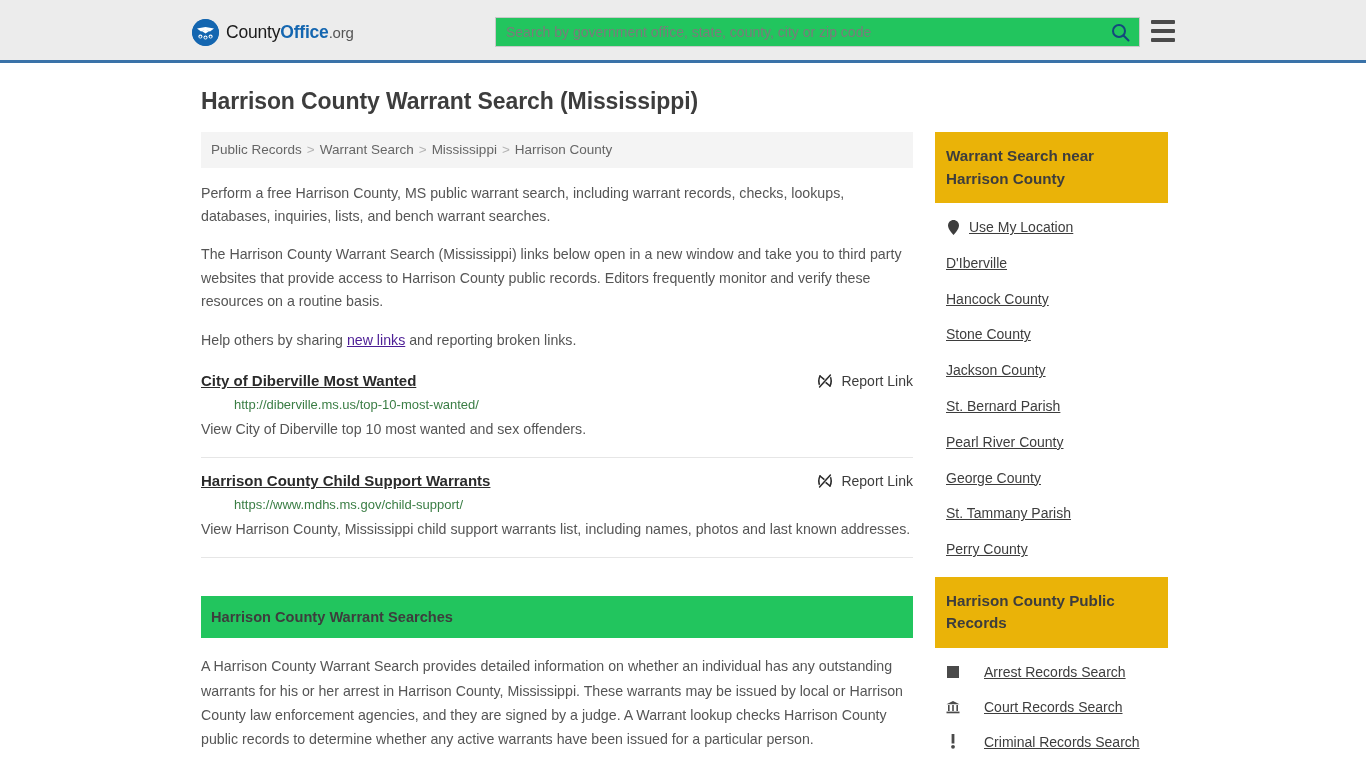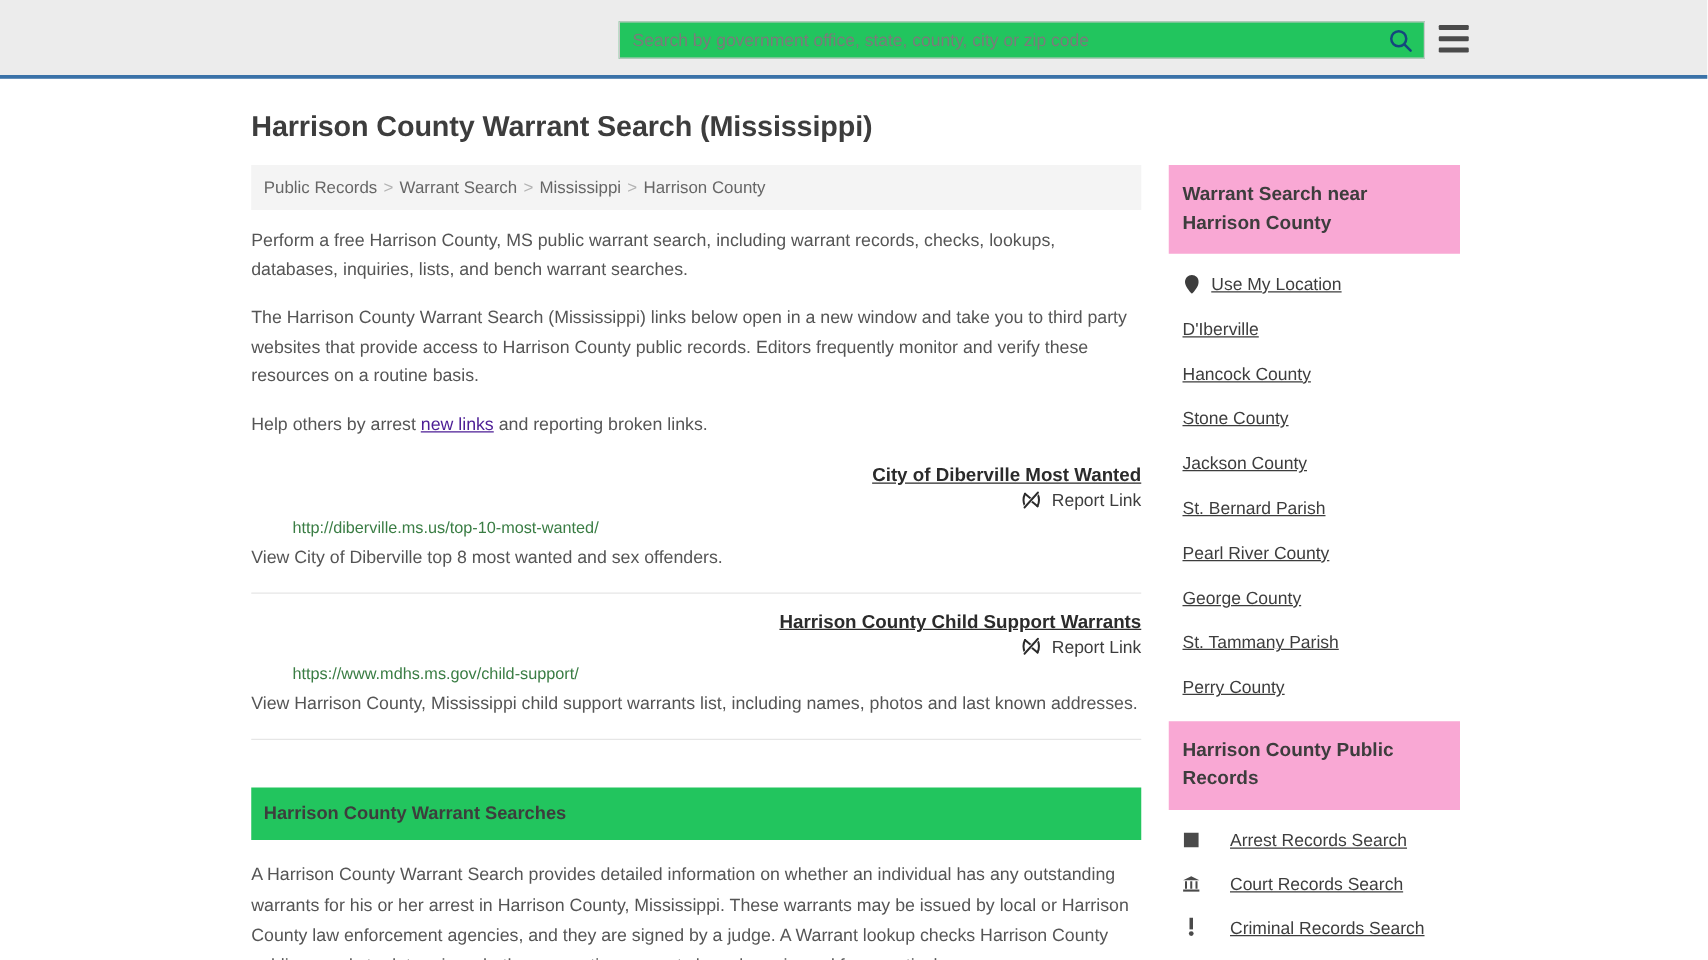--- a/index.html
+++ b/index.html
@@ -156,23 +156,22 @@
   .link-list { margin-top: 20px; }
   .link-item {
     padding: 0 0 16px 0;
     border-bottom: 1px solid #e6e6e6;
     margin-bottom: 14px;
     position: relative;
   }
   .link-item:last-child { border-bottom: 1px solid #e6e6e6; }
   .link-head {
     display: flex;
-    align-items: flex-end;
+    align-items: flex-start;
     justify-content: space-between;
-    flex-direction: column;
   }
   .link-title {
     font-size: 15px;
     font-weight: bold;
     color: #2b2b2b;
     text-decoration: underline;
     cursor: pointer;
     line-height: 1.25;
   }
   .report-link {
@@ -222,21 +221,21 @@
   }
   .section-body p.lead-bold {
     font-weight: bold;
     color: #3d3d3d;
     margin-bottom: 10px;
   }
 
   
   .side-box { margin-bottom: 6px; }
   .side-head {
-    background: #f9a8d4;
+    background: #eab308;
     padding: 13px 11px;
     font-size: 15.2px;
     font-weight: bold;
     color: #3d3d3d;
     line-height: 1.48;
   }
   .side-list { padding: 16px 0 0 11px; }
   .side-item {
     display: flex;
     align-items: center;
@@ -259,20 +258,36 @@
     flex: 0 0 14px;
   }
   .side-box.records .side-list { padding-top: 16px; }
   .side-box.records .side-item { margin-bottom: 18px; gap: 24px; }
 </style>
 </head>
 <body>
 
 <div class="site-header">
 
+  <div class="logo-wrap">
+    <div class="logo-mark">
+      <svg width="27" height="27" viewBox="0 0 27 27" aria-hidden="true">
+        <circle cx="13.5" cy="13.5" r="13.5" fill="#1466b0"></circle>
+        <path d="M5 9.5 L13.5 8 L22 9.5 L18 12.5 L13.5 11 L9 12.5 Z" fill="#ffffff"></path>
+        <path d="M13.5 10.5 L17 12.2 L13.5 14.5 L10 12.2 Z" fill="#ffffff"></path>
+        <circle cx="8.4" cy="17.6" r="2" fill="#ffffff"></circle>
+        <circle cx="13.5" cy="18.4" r="2" fill="#ffffff"></circle>
+        <circle cx="18.6" cy="17.6" r="2" fill="#ffffff"></circle>
+        <path d="M8.4 16.3 l.42 1.0 1.08.08-.82.72.25 1.05-.93-.57-.93.57.25-1.05-.82-.72 1.08-.08z" fill="#1466b0"></path>
+        <path d="M13.5 17.1 l.42 1.0 1.08.08-.82.72.25 1.05-.93-.57-.93.57.25-1.05-.82-.72 1.08-.08z" fill="#1466b0"></path>
+        <path d="M18.6 16.3 l.42 1.0 1.08.08-.82.72.25 1.05-.93-.57-.93.57.25-1.05-.82-.72 1.08-.08z" fill="#1466b0"></path>
+      </svg>
+    </div>
+    <div class="logo-text"><span>County</span><span class="b">Office</span><span class="g">.org</span></div>
+  </div>
 
   <div class="search-wrap">
     <input class="search-input" type="text" placeholder="Search by government office, state, county, city or zip code" style="">
     <button class="search-btn">
       <svg width="19" height="19" viewBox="0 0 19 19" aria-hidden="true">
         <circle cx="8" cy="8" r="6" fill="none" stroke="#14477d" stroke-width="2"></circle>
         <line x1="12.5" y1="12.5" x2="17.5" y2="17.5" stroke="#14477d" stroke-width="2" stroke-linecap="round"></line>
       </svg>
     </button>
   </div>
@@ -294,42 +309,42 @@
 
       <div class="main-col">
 
         <div class="breadcrumb">
           <a>Public Records</a><span class="sep">&gt;</span><a>Warrant Search</a><span class="sep">&gt;</span><a>Mississippi</a><span class="sep">&gt;</span><a>Harrison County</a>
         </div>
 
         <div class="intro">
           <p>Perform a free Harrison County, MS public warrant search, including warrant records, checks, lookups, databases, inquiries, lists, and bench warrant searches.</p>
           <p>The Harrison County Warrant Search (Mississippi) links below open in a new window and take you to third party websites that provide access to Harrison County public records. Editors frequently monitor and verify these resources on a routine basis.</p>
-          <p><span>Help others by arrest </span><a>new links</a><span> and reporting broken links.</span></p>
+          <p><span>Help others by sharing </span><a>new links</a><span> and reporting broken links.</span></p>
         </div>
 
         <div class="link-list">
 
           <div class="link-item">
             <div class="link-head">
               <a class="link-title">City of Diberville Most Wanted</a>
               <div class="report-link">
                 <svg width="16" height="16" viewBox="0 0 16 16" aria-hidden="true">
                   <path d="M3 3 L8 7.2 L13 3" fill="none" stroke="#2b2b2b" stroke-width="1.6" stroke-linecap="round"></path>
                   <path d="M3 13 L8 8.8 L13 13" fill="none" stroke="#2b2b2b" stroke-width="1.6" stroke-linecap="round"></path>
                   <path d="M3 3 Q0.6 8 3 13" fill="none" stroke="#2b2b2b" stroke-width="1.6" stroke-linecap="round"></path>
                   <path d="M13 3 Q15.4 8 13 13" fill="none" stroke="#2b2b2b" stroke-width="1.6" stroke-linecap="round"></path>
                   <line x1="2" y1="14.5" x2="14" y2="1.5" stroke="#ffffff" stroke-width="2.6"></line>
                   <line x1="2.6" y1="14" x2="13.4" y2="2" stroke="#2b2b2b" stroke-width="1.5" stroke-linecap="round"></line>
                 </svg>
                 <span class="rl-text">Report Link</span>
               </div>
             </div>
             <a class="link-url">http://diberville.ms.us/top-10-most-wanted/</a>
-            <p class="link-desc">View City of Diberville top 8 most wanted and sex offenders.</p>
+            <p class="link-desc">View City of Diberville top 10 most wanted and sex offenders.</p>
           </div>
 
           <div class="link-item">
             <div class="link-head">
               <a class="link-title">Harrison County Child Support Warrants</a>
               <div class="report-link">
                 <svg width="16" height="16" viewBox="0 0 16 16" aria-hidden="true">
                   <path d="M3 3 L8 7.2 L13 3" fill="none" stroke="#2b2b2b" stroke-width="1.6" stroke-linecap="round"></path>
                   <path d="M3 13 L8 8.8 L13 13" fill="none" stroke="#2b2b2b" stroke-width="1.6" stroke-linecap="round"></path>
                   <path d="M3 3 Q0.6 8 3 13" fill="none" stroke="#2b2b2b" stroke-width="1.6" stroke-linecap="round"></path>

